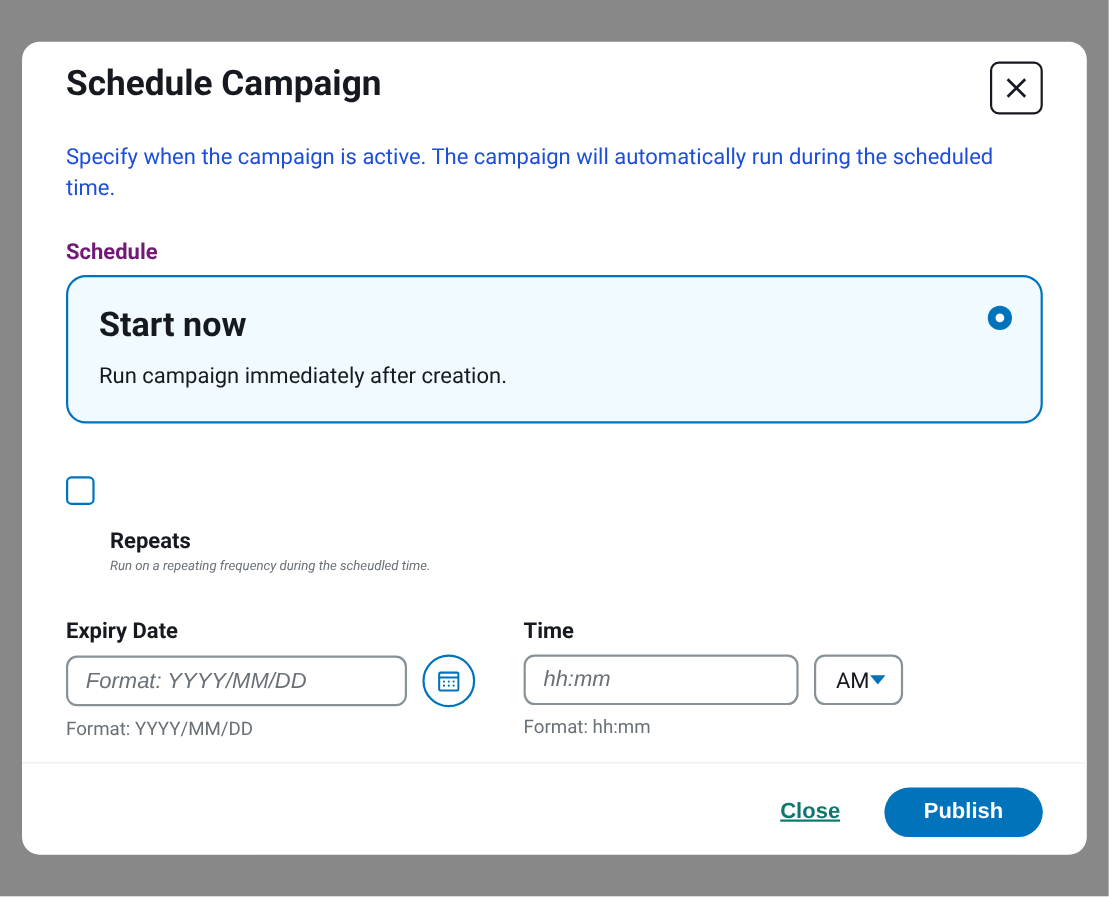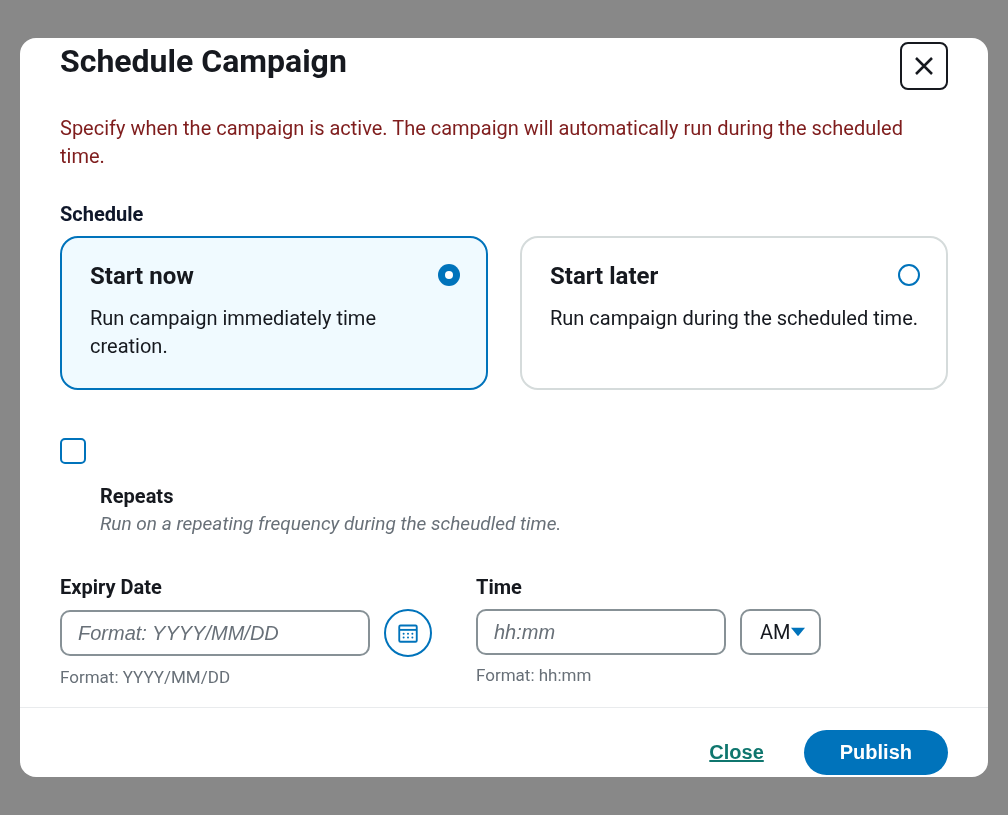--- a/index.html
+++ b/index.html
@@ -60,50 +60,50 @@
       height: 24px;
       stroke: #16191f;
       stroke-width: 2.5;
     }
     .modal-body {
       padding: 0 40px 20px 40px;
       flex: 1;
     }
     .description {
       font-size: 20px;
-      color: #7f1d1d;
+      color: #1d4ed8;
       line-height: 1.4;
       margin-top: 14px;
       margin-bottom: 32px;
     }
     .section-label {
       font-size: 20px;
       font-weight: 700;
-      color: #0f172a;
+      color: #701a75;
       margin-bottom: 10px;
     }
     .radio-cards {
       display: flex;
       gap: 32px;
       margin-bottom: 46px;
     }
     .radio-card {
       flex: 1;
       border: 2px solid #d5dbdb;
       border-radius: 18px;
       padding: 24px 28px 28px 28px;
       position: relative;
       cursor: pointer;
     }
     .radio-card.selected {
       border-color: #0073bb;
       background: #f0faff;
     }
     .radio-card-title {
-      font-size: 24px;
+      font-size: 31px;
       font-weight: 700;
       color: #16191f;
       margin-bottom: 14px;
     }
     .radio-card-desc {
       font-size: 20px;
       color: #16191f;
       line-height: 1.4;
     }
     .radio-indicator {
@@ -150,21 +150,21 @@
       display: flex;
       flex-direction: column;
     }
     .checkbox-label {
       font-size: 20px;
       font-weight: 700;
       color: #16191f;
       margin-top: 48px;
     }
     .checkbox-desc {
-      font-size: 19px;
+      font-size: 12px;
       font-style: italic;
       color: #687078;
       margin-top: 4px;
     }
     .fields-row {
       display: flex;
       gap: 44px;
     }
     .field {
       display: flex;
@@ -284,26 +284,21 @@
     </div>
     <div class="modal-body">
       <p class="description">Specify when the campaign is active. The campaign will automatically run during the scheduled time.</p>
 
       <div class="section-label">Schedule</div>
 
       <div class="radio-cards">
         <div class="radio-card selected">
           <div class="radio-indicator"></div>
           <div class="radio-card-title">Start now</div>
-          <div class="radio-card-desc">Run campaign immediately time creation.</div>
-        </div>
-        <div class="radio-card">
-          <div class="radio-indicator"></div>
-          <div class="radio-card-title">Start later</div>
-          <div class="radio-card-desc">Run campaign during the scheduled time.</div>
+          <div class="radio-card-desc">Run campaign immediately after creation.</div>
         </div>
       </div>
 
       <div class="checkbox-row">
         <div class="checkbox"></div>
         <div class="checkbox-content">
           <span class="checkbox-label">Repeats</span>
           <span class="checkbox-desc">Run on a repeating frequency during the scheudled time.</span>
         </div>
       </div>

